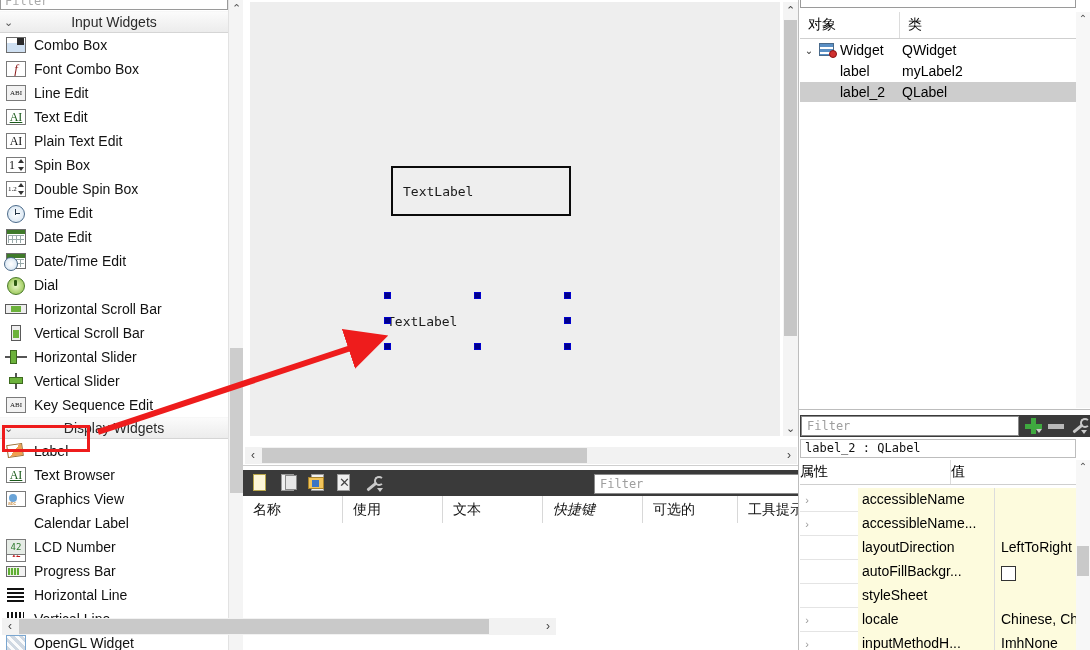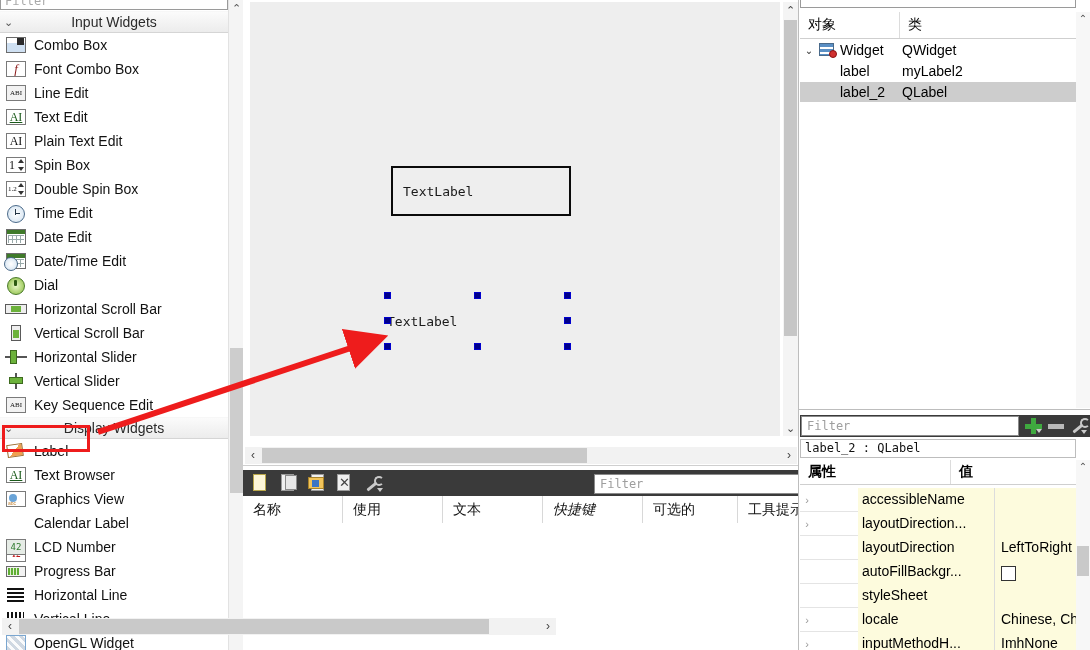--- a/index.html
+++ b/index.html
@@ -326,23 +326,22 @@
     position:absolute;left:0;top:27px;width:276px;height:19px;background:#fff;
     border:1px solid #bdbdbd;box-sizing:border-box;
     font-family:"DejaVu Sans Mono","Liberation Mono",monospace;font-size:12px;color:#111;
     line-height:17px;padding-left:4px;
   }
   #pe-head{
     position:absolute;left:0;top:48px;width:276px;height:24px;background:#fff;
     border-bottom:1px solid #cfcfcf;display:flex;
   }
   #pe-head .th{
-    box-sizing:border-box;line-height:23px;padding-left:8px;font-size:14px;
+    box-sizing:border-box;line-height:23px;font-size:14px;
     border-right:1px solid #dcdcdc;
-    font-weight:bold;
   }
   .pe-row{
     position:absolute;left:0;width:276px;height:24px;display:flex;align-items:center;
     font-size:14px;border-bottom:1px solid #e4e4e4;box-sizing:border-box;
   }
   .pe-row .exp{width:14px;text-align:center;color:#9a9a9a;font-size:11px;flex:0 0 auto;}
   .pe-row .pname{
     width:137px;flex:0 0 auto;background:#fdfbdd;height:24px;line-height:23px;
     padding-left:4px;box-sizing:border-box;overflow:hidden;white-space:nowrap;
     border-right:1px solid #dcdcdc;
@@ -708,21 +707,21 @@
       <div class="th" style="width:125px;border-right:none;">值</div>
     </div>
 
     <div class="pe-row" style="top:76px;">
       <span class="exp">›</span>
       <span class="pname">accessibleName</span>
       <span class="pval"></span>
     </div>
     <div class="pe-row" style="top:100px;">
       <span class="exp">›</span>
-      <span class="pname">layoutDirection...</span>
+      <span class="pname">accessibleName...</span>
       <span class="pval"></span>
     </div>
     <div class="pe-row" style="top:124px;">
       <span class="exp"></span>
       <span class="pname">layoutDirection</span>
       <span class="pval">LeftToRight</span>
     </div>
     <div class="pe-row" style="top:148px;">
       <span class="exp"></span>
       <span class="pname">autoFillBackgr...</span>

